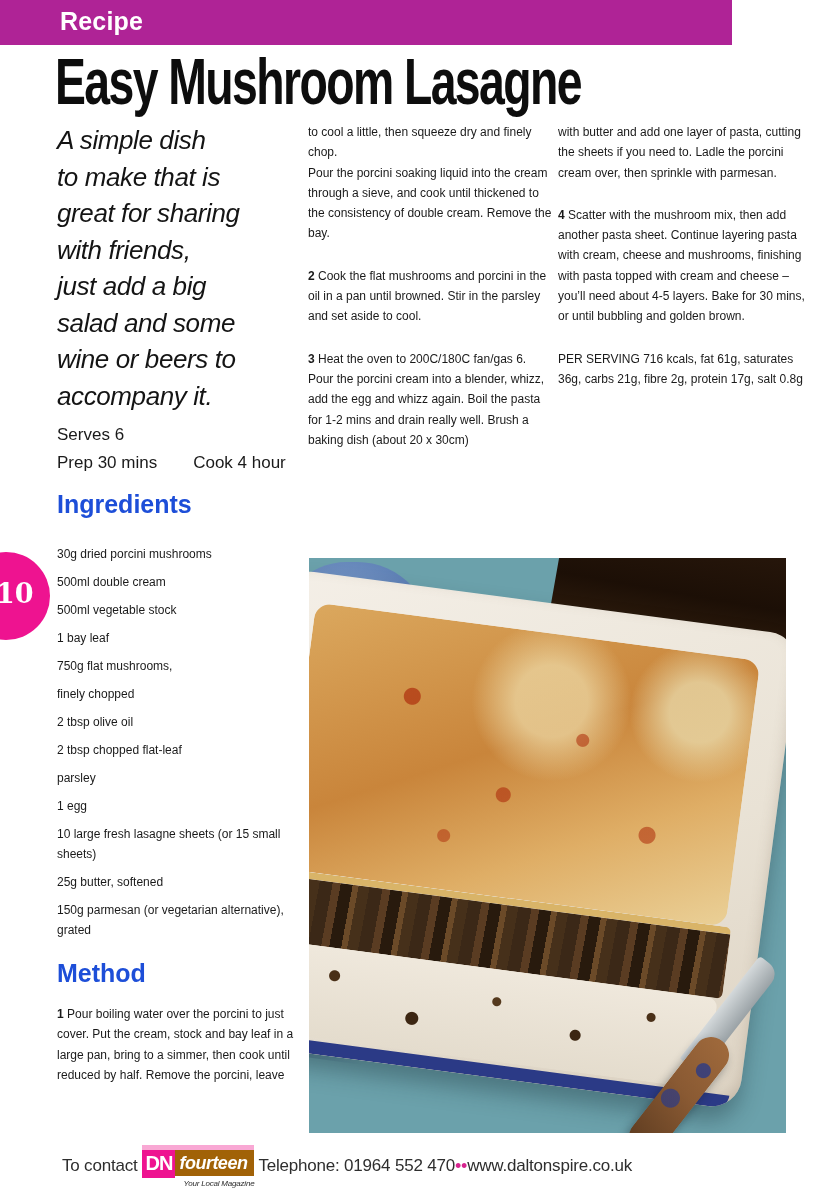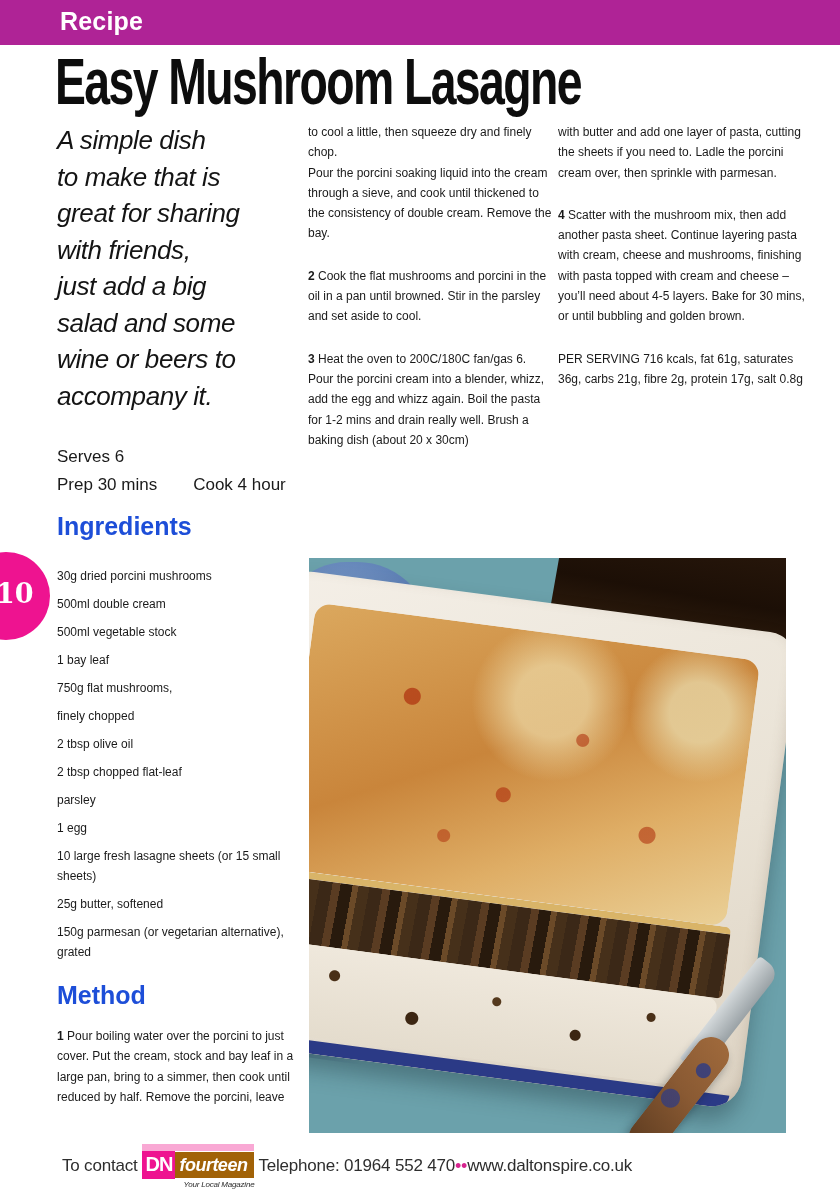--- a/index.html
+++ b/index.html
@@ -4,21 +4,21 @@
 <style>
   * { margin:0; padding:0; box-sizing:border-box; }
   html,body { background:#ffffff; }
   .page {
     position:relative; width:840px; height:1191px; margin:0 auto;
     background:#ffffff; overflow:hidden;
     font-family:"Liberation Sans", sans-serif; color:#1a1a1a;
   }
   
   .topbar {
-    position:absolute; left:0; top:0; width:840px; height:45px;
+    position:absolute; left:0; top:0; width:732px; height:45px;
     background:#af2396;
   }
   .topbar-label {
     position:absolute; left:60px; top:7px;
     color:#ffffff; font-size:25px; font-weight:bold; letter-spacing:0.2px;
   }
   .page-title {
     position:absolute; left:55px; top:44px;
     font-size:58px; font-weight:bold; letter-spacing:-2px;
     transform:scale(0.80,1.12); transform-origin:left top;
@@ -27,21 +27,21 @@
   
   .col { position:absolute; top:122px; }
   .col-left  { left:57px;  width:248px; }
   .col-mid   { left:308px; width:246px; }
   .col-right { left:558px; width:252px; }
 
   .intro {
     font-style:italic; font-size:26px; line-height:36.5px;
     letter-spacing:-0.4px; white-space:pre-line; color:#141414;
   }
-  .serving { margin-top:29px; font-size:17px; line-height:28px; }
+  .serving { margin-top:7px; font-size:17px; line-height:28px; }
   .serving-row span { margin-right:36px; }
   .serving-row span:last-child { margin-right:0; }
 
   .section-heading { margin-top:13px; font-size:25px; font-weight:bold; color:#1d4ed8; }
   .ingredients-list { list-style:none; margin-top:25px; }
   .ingredients-list li { font-size:12px; line-height:20px; margin-bottom:8px; }
 
   .method-heading { margin-top:19px; }
   .bp { font-size:12px; line-height:20.3px; margin-bottom:22px; }
   .bp.tight { margin-bottom:0; }
@@ -147,21 +147,21 @@
     box-shadow:0 6px 10px rgba(20,30,40,0.4);
   }
   
   .footer {
     position:absolute; left:62px; top:1146px; width:752px; height:40px;
     display:flex; align-items:center; 
     font-size:17px; color:#2e2e2e; letter-spacing:-0.2px; white-space:nowrap;
   }
   .dot { color:#d6248f; font-size:18px; }
   .logo { display:inline-flex; flex-direction:column; margin:0 4px; }
-  .logo-row { display:flex; align-items:center; border-top:7px solid #f9a8d4; }
+  .logo-row { display:flex; align-items:flex-start; border-top:5px solid #f9a8d4; }
   .logo-dn {
     background:#ee1390; color:#ffffff; font-weight:bold; font-size:20px;
     padding:2px 3px 3px 4px; letter-spacing:-1px;
   }
   .logo-fourteen {
     background:#a16207; color:#ffffff; font-weight:bold; font-style:italic;
     font-size:18px; padding:3px 7px 2px 4px; letter-spacing:-0.5px;
   }
   .logo-tagline {
     font-size:8px; font-style:italic; color:#2a2a2a;

